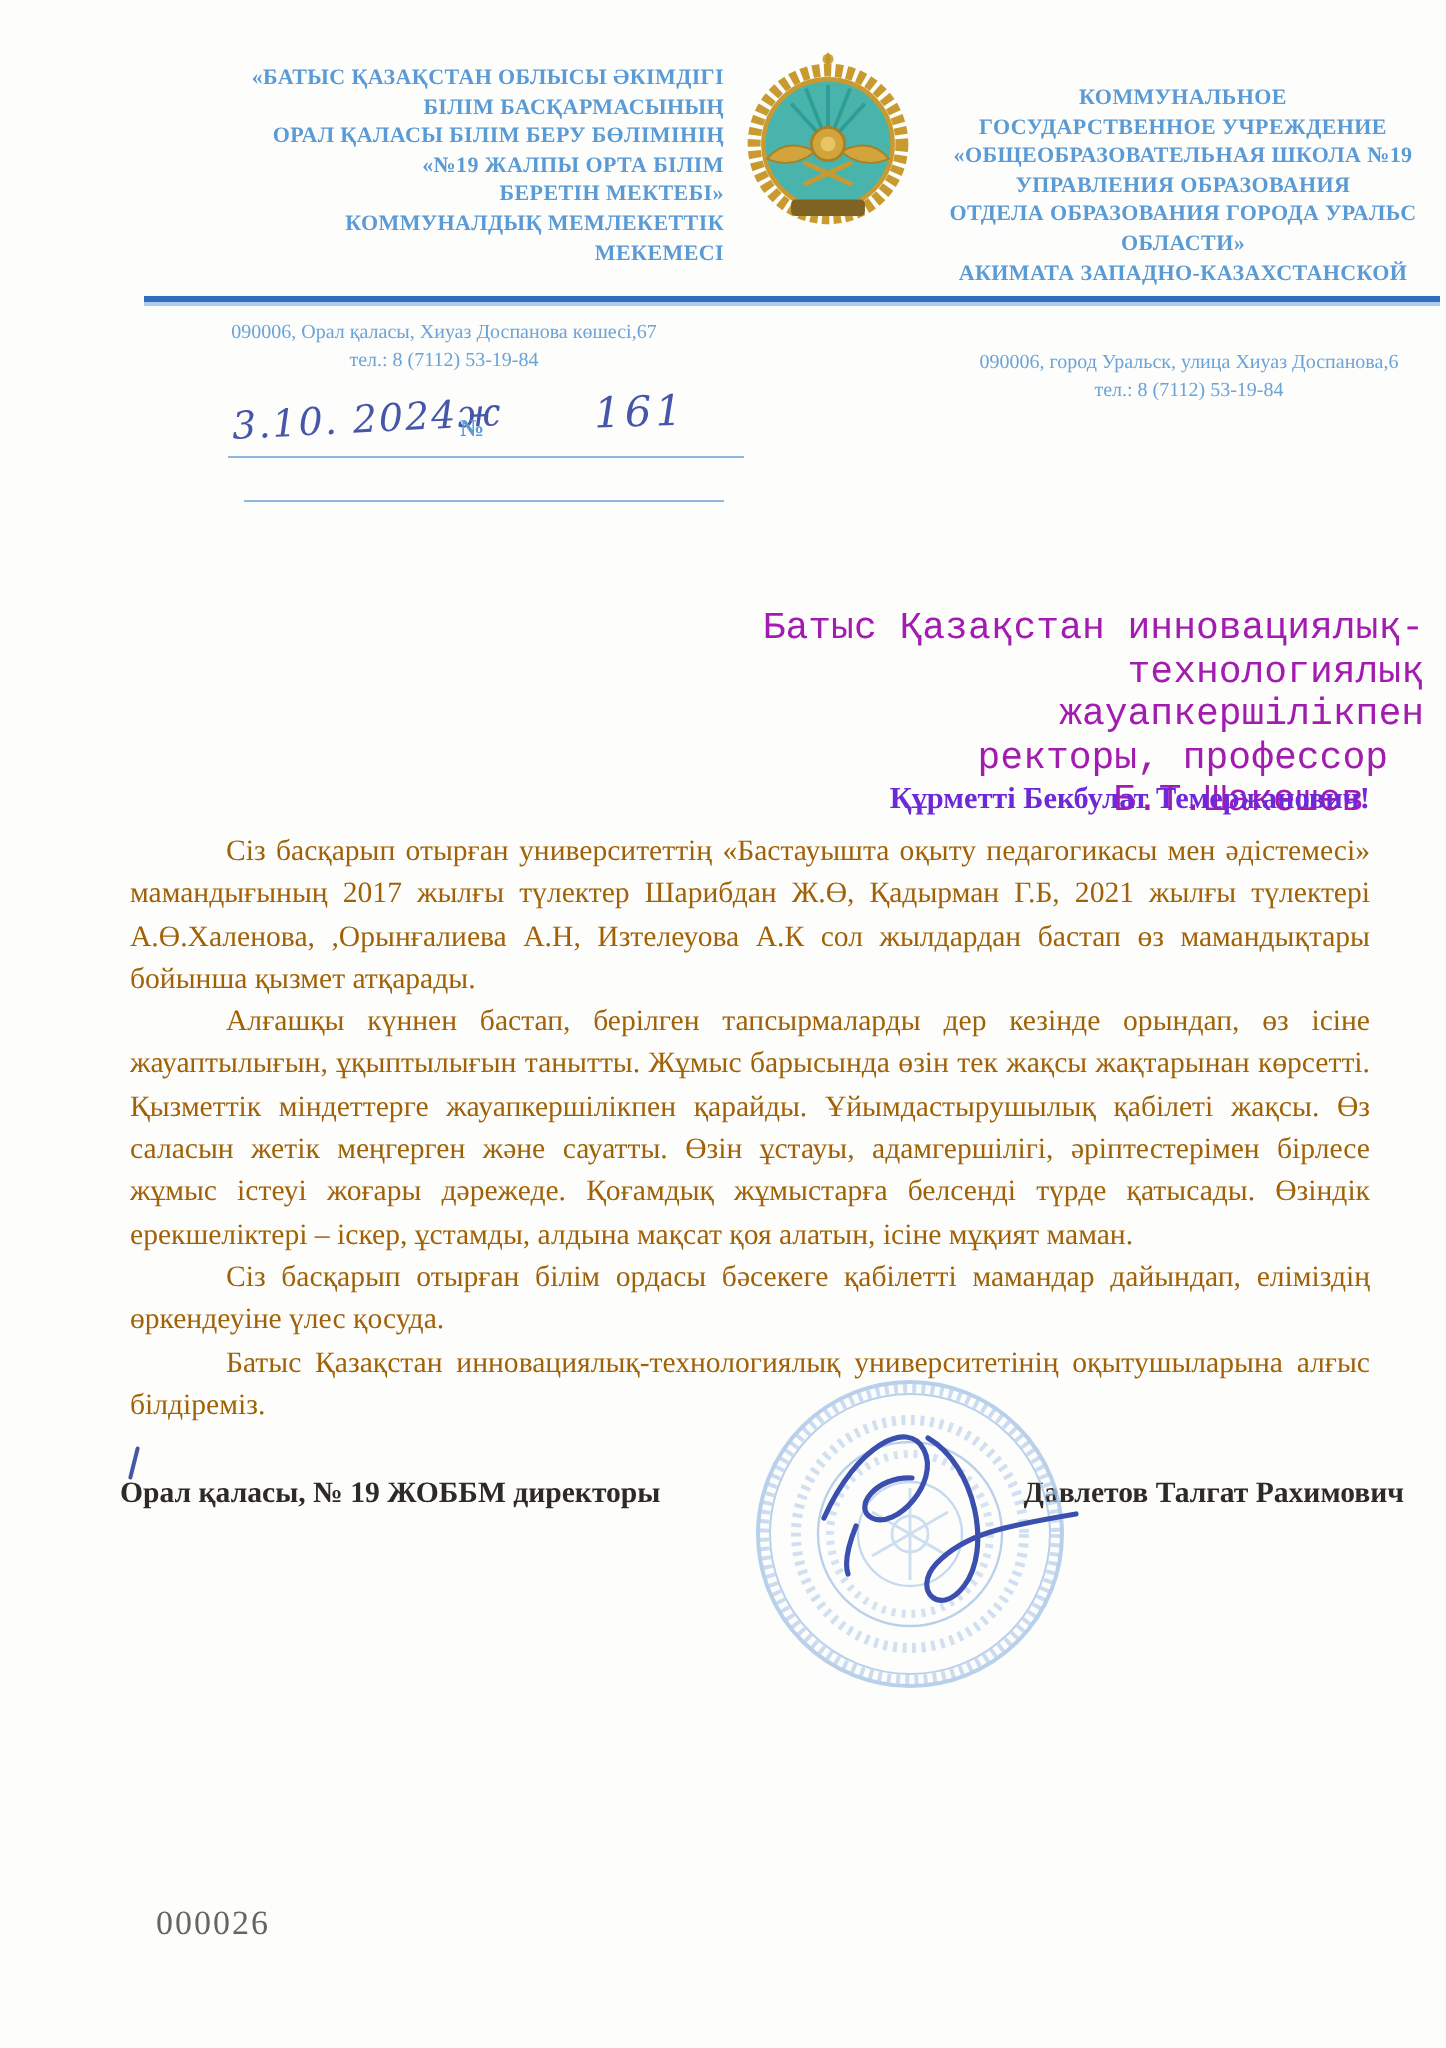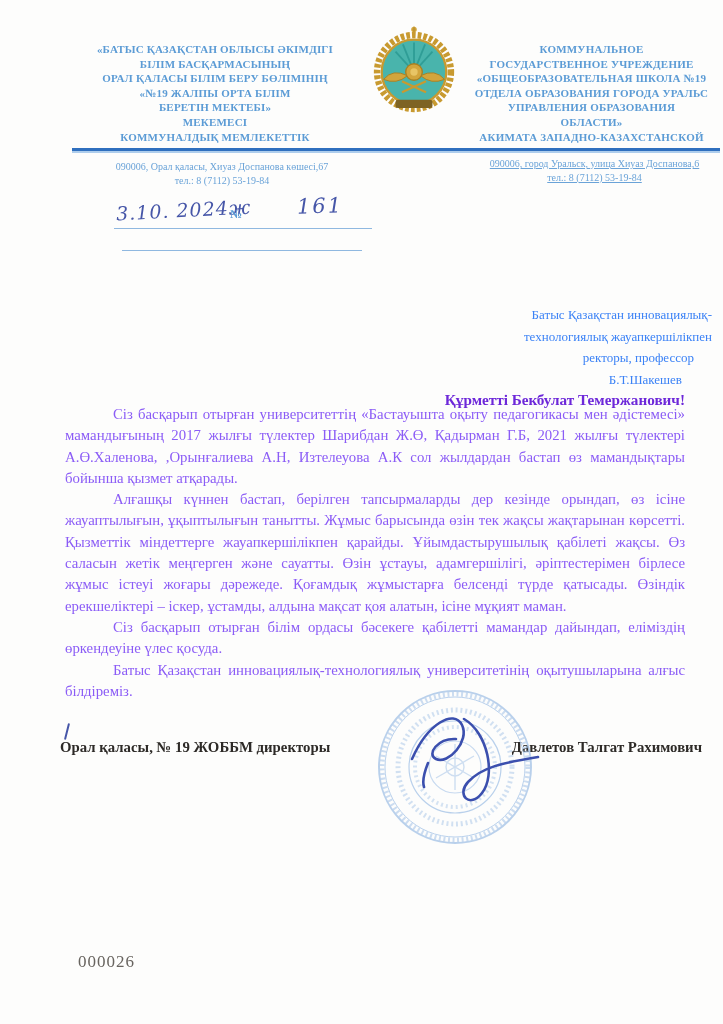--- a/index.html
+++ b/index.html
@@ -15,61 +15,61 @@
   
   .org{
     position:absolute;
     text-align:center;
     font-weight:bold;
     font-size:11px;
     line-height:14.6px;
     color:#5b9bd5;
     letter-spacing:.2px;
   }
-  .org-left{left:68px;top:42px;width:294px;}
+  .org-left{left:68px;top:32px;width:294px;text-align:right;}
   .org-right{left:460px;top:42px;width:263px;}
   .emblem{position:absolute;left:372px;top:24px;width:84px;height:96px;}
   .rule{
     position:absolute;left:72px;top:148px;width:648px;height:3px;
     background:#2f6fbe;border-bottom:2px solid #aecdec;
   }
   .addr{
     position:absolute;text-align:center;
     font-size:10px;line-height:13.5px;color:#6aa3d8;
   }
   .addr-left{left:92px;top:160px;width:260px;}
-  .addr-right{left:466px;top:157px;width:257px;text-decoration:underline;}
+  .addr-right{left:466px;top:175px;width:257px;}
   
   .hw{
     position:absolute;
     font-family:"DejaVu Serif", serif;
     font-style:italic;
     color:#4656a8;
   }
   .hw-date{left:116px;top:199px;font-size:19px;transform:rotate(-3deg);letter-spacing:1px;}
   .hw-num{left:268px;top:194px;width:104px;text-align:center;font-size:21px;transform:rotate(-2deg);letter-spacing:2px;}
   .no-sign{position:absolute;left:230px;top:207px;font-size:12px;font-weight:bold;color:#5b9bd5;}
   .uline{position:absolute;height:1px;background:#8fb8e0;}
   .uline1{left:114px;top:228px;width:258px;}
   .uline2{left:122px;top:250px;width:240px;}
   
   .recipient{
     position:absolute;left:380px;top:304px;width:332px;
-    text-align:right;font-size:13px;line-height:21.5px;color:#3b82f6;
+    text-align:right;font-size:19px;line-height:21.5px;color:#a21caf;font-family:Liberation Mono, monospace;
   }
   .recipient .r3{padding-right:18px;text-align:right;}
   .recipient .r4{padding-right:30px;}
   
   .salutation{
     position:absolute;left:65px;top:391px;width:620px;
     text-align:right;font-weight:bold;font-size:15.2px;color:#6d28d9;
   }
   .body-text{
-    position:absolute;left:65px;top:404px;width:620px;
-    font-size:14.8px;line-height:21.3px;text-align:justify;color:#8b5cf6;
+    position:absolute;left:65px;top:416px;width:620px;
+    font-size:14.8px;line-height:21.3px;text-align:justify;color:#a16207;
   }
   .body-text p{margin:0;text-indent:48px;}
   
   .sig-left{
     position:absolute;left:60px;top:739px;
     font-weight:bold;font-size:14.8px;color:#2d2a27;
   }
   .pen-mark{
     position:absolute;left:66px;top:723px;width:2px;height:17px;
     background:#4656a8;transform:rotate(14deg);border-radius:1px;
@@ -90,22 +90,22 @@
 <body>
 
 <div class="page">
 
   <div class="org org-left">
     <div>«БАТЫС ҚАЗАҚСТАН ОБЛЫСЫ ӘКІМДІГІ</div>
     <div>БІЛІМ БАСҚАРМАСЫНЫҢ</div>
     <div>ОРАЛ ҚАЛАСЫ БІЛІМ БЕРУ БӨЛІМІНІҢ</div>
     <div>«№19 ЖАЛПЫ ОРТА БІЛІМ</div>
     <div>БЕРЕТІН МЕКТЕБІ»</div>
+    <div>КОММУНАЛДЫҚ МЕМЛЕКЕТТІК</div>
     <div>МЕКЕМЕСІ</div>
-    <div>КОММУНАЛДЫҚ МЕМЛЕКЕТТІК</div>
   </div>
 
   <div class="emblem">
     <svg viewBox="0 0 90 104" width="84" height="96">
 
       <circle cx="45" cy="6" r="3" fill="#d2a53c"></circle>
       <path d="M45 2 L46.5 6 L45 10 L43.5 6 Z" fill="#c0952f"></path>
 
       <circle cx="45" cy="52" r="40" fill="none" stroke="#c89a30" stroke-width="7" stroke-dasharray="4 2.2"></circle>
 
@@ -129,22 +129,22 @@
       <line x1="58" y1="74" x2="32" y2="62" stroke="#c89a30" stroke-width="2.5"></line>
 
       <rect x="25" y="82" width="40" height="9" rx="2.5" fill="#7e6323"></rect>
     </svg>
   </div>
 
   <div class="org org-right">
     <div>КОММУНАЛЬНОЕ</div>
     <div>ГОСУДАРСТВЕННОЕ УЧРЕЖДЕНИЕ</div>
     <div>«ОБЩЕОБРАЗОВАТЕЛЬНАЯ ШКОЛА №19</div>
+    <div>УПРАВЛЕНИЯ ОБРАЗОВАНИЯ</div>
     <div>ОТДЕЛА ОБРАЗОВАНИЯ ГОРОДА УРАЛЬС</div>
-    <div>УПРАВЛЕНИЯ ОБРАЗОВАНИЯ</div>
     <div>ОБЛАСТИ»</div>
     <div>АКИМАТА ЗАПАДНО-КАЗАХСТАНСКОЙ</div>
   </div>
 
   <div class="rule"></div>
 
   <div class="addr addr-left">
     <div>090006, Орал қаласы, Хиуаз Доспанова көшесі,67</div>
     <div>тел.: 8 (7112) 53-19-84</div>
   </div>

